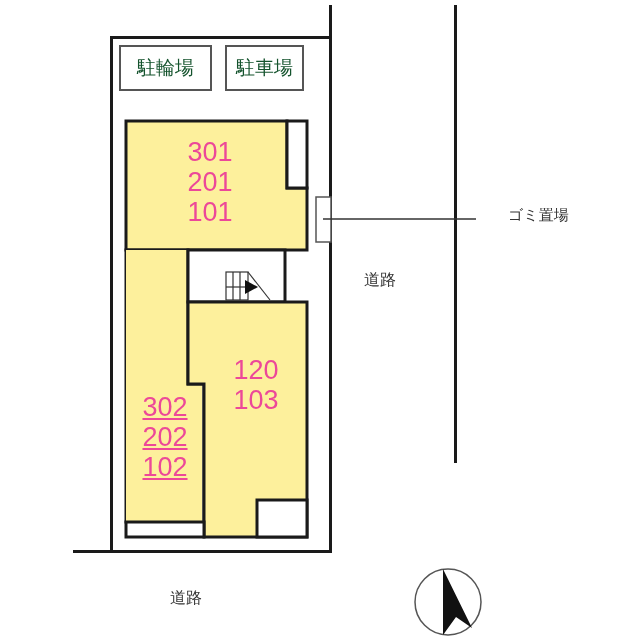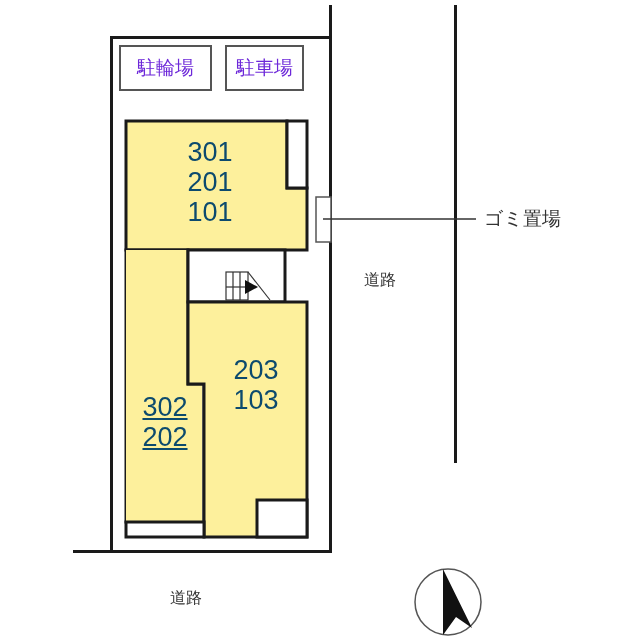--- a/index.html
+++ b/index.html
@@ -1,23 +1,23 @@
 <!DOCTYPE html>
 <html><head>
 <meta charset="utf-8">
 <style>
   html, body { margin: 0; padding: 0; background: #ffffff; }
   body { width: 640px; height: 640px; position: relative; overflow: hidden;
          font-family: "DejaVu Sans", "Liberation Sans", sans-serif; color: #222; }
   .abs { position: absolute; box-sizing: border-box; }
   .line { position: absolute; background: #1a1a1a; }
   .label-box { border: 2px solid #555; background: #fff; display: flex;
-               align-items: center; justify-content: center; font-size: 19px; color: #6d28d9; }
+               align-items: center; justify-content: center; font-size: 19px; color: #14532d; }
   .unit-nums { position: absolute; font-family: "Liberation Sans", sans-serif;
-               font-size: 27px; line-height: 30px; text-align: center; color: #0c4a6e; }
+               font-size: 27px; line-height: 30px; text-align: center; color: #ec4899; }
   .road-label { position: absolute; font-size: 16px; color: #333; }
 </style>
 </head>
 <body>
 
 <div class="line" style="left:110px; top:36px; width:3px; height:517px;"></div>
 <div class="line" style="left:110px; top:36px; width:222px; height:3px;"></div>
 <div class="line" style="left:329px; top:5px; width:3px; height:548px;"></div>
 <div class="line" style="left:73px; top:550px; width:259px; height:3px;"></div>
 
@@ -65,21 +65,22 @@
 </svg>
 
 <div class="unit-nums" style="left:180px; top:137px; width:60px;">
   <div>301</div>
   <div>201</div>
   <div>101</div>
 </div>
 <div class="unit-nums" style="left:135px; top:392px; width:60px;text-decoration:underline;">
   <div>302</div>
   <div>202</div>
+  <div>102</div>
 </div>
 <div class="unit-nums" style="left:226px; top:355px; width:60px;">
-  <div>203</div>
+  <div>120</div>
   <div>103</div>
 </div>
 
-<div class="road-label" style="left:484px; top:206px; font-size:19px;">ゴミ置場</div>
+<div class="road-label" style="left:508px; top:206px; font-size:15px;">ゴミ置場</div>
 <div class="road-label" style="left:364px; top:270px;">道路</div>
 <div class="road-label" style="left:170px; top:588px;">道路</div>
 
 </body></html>

